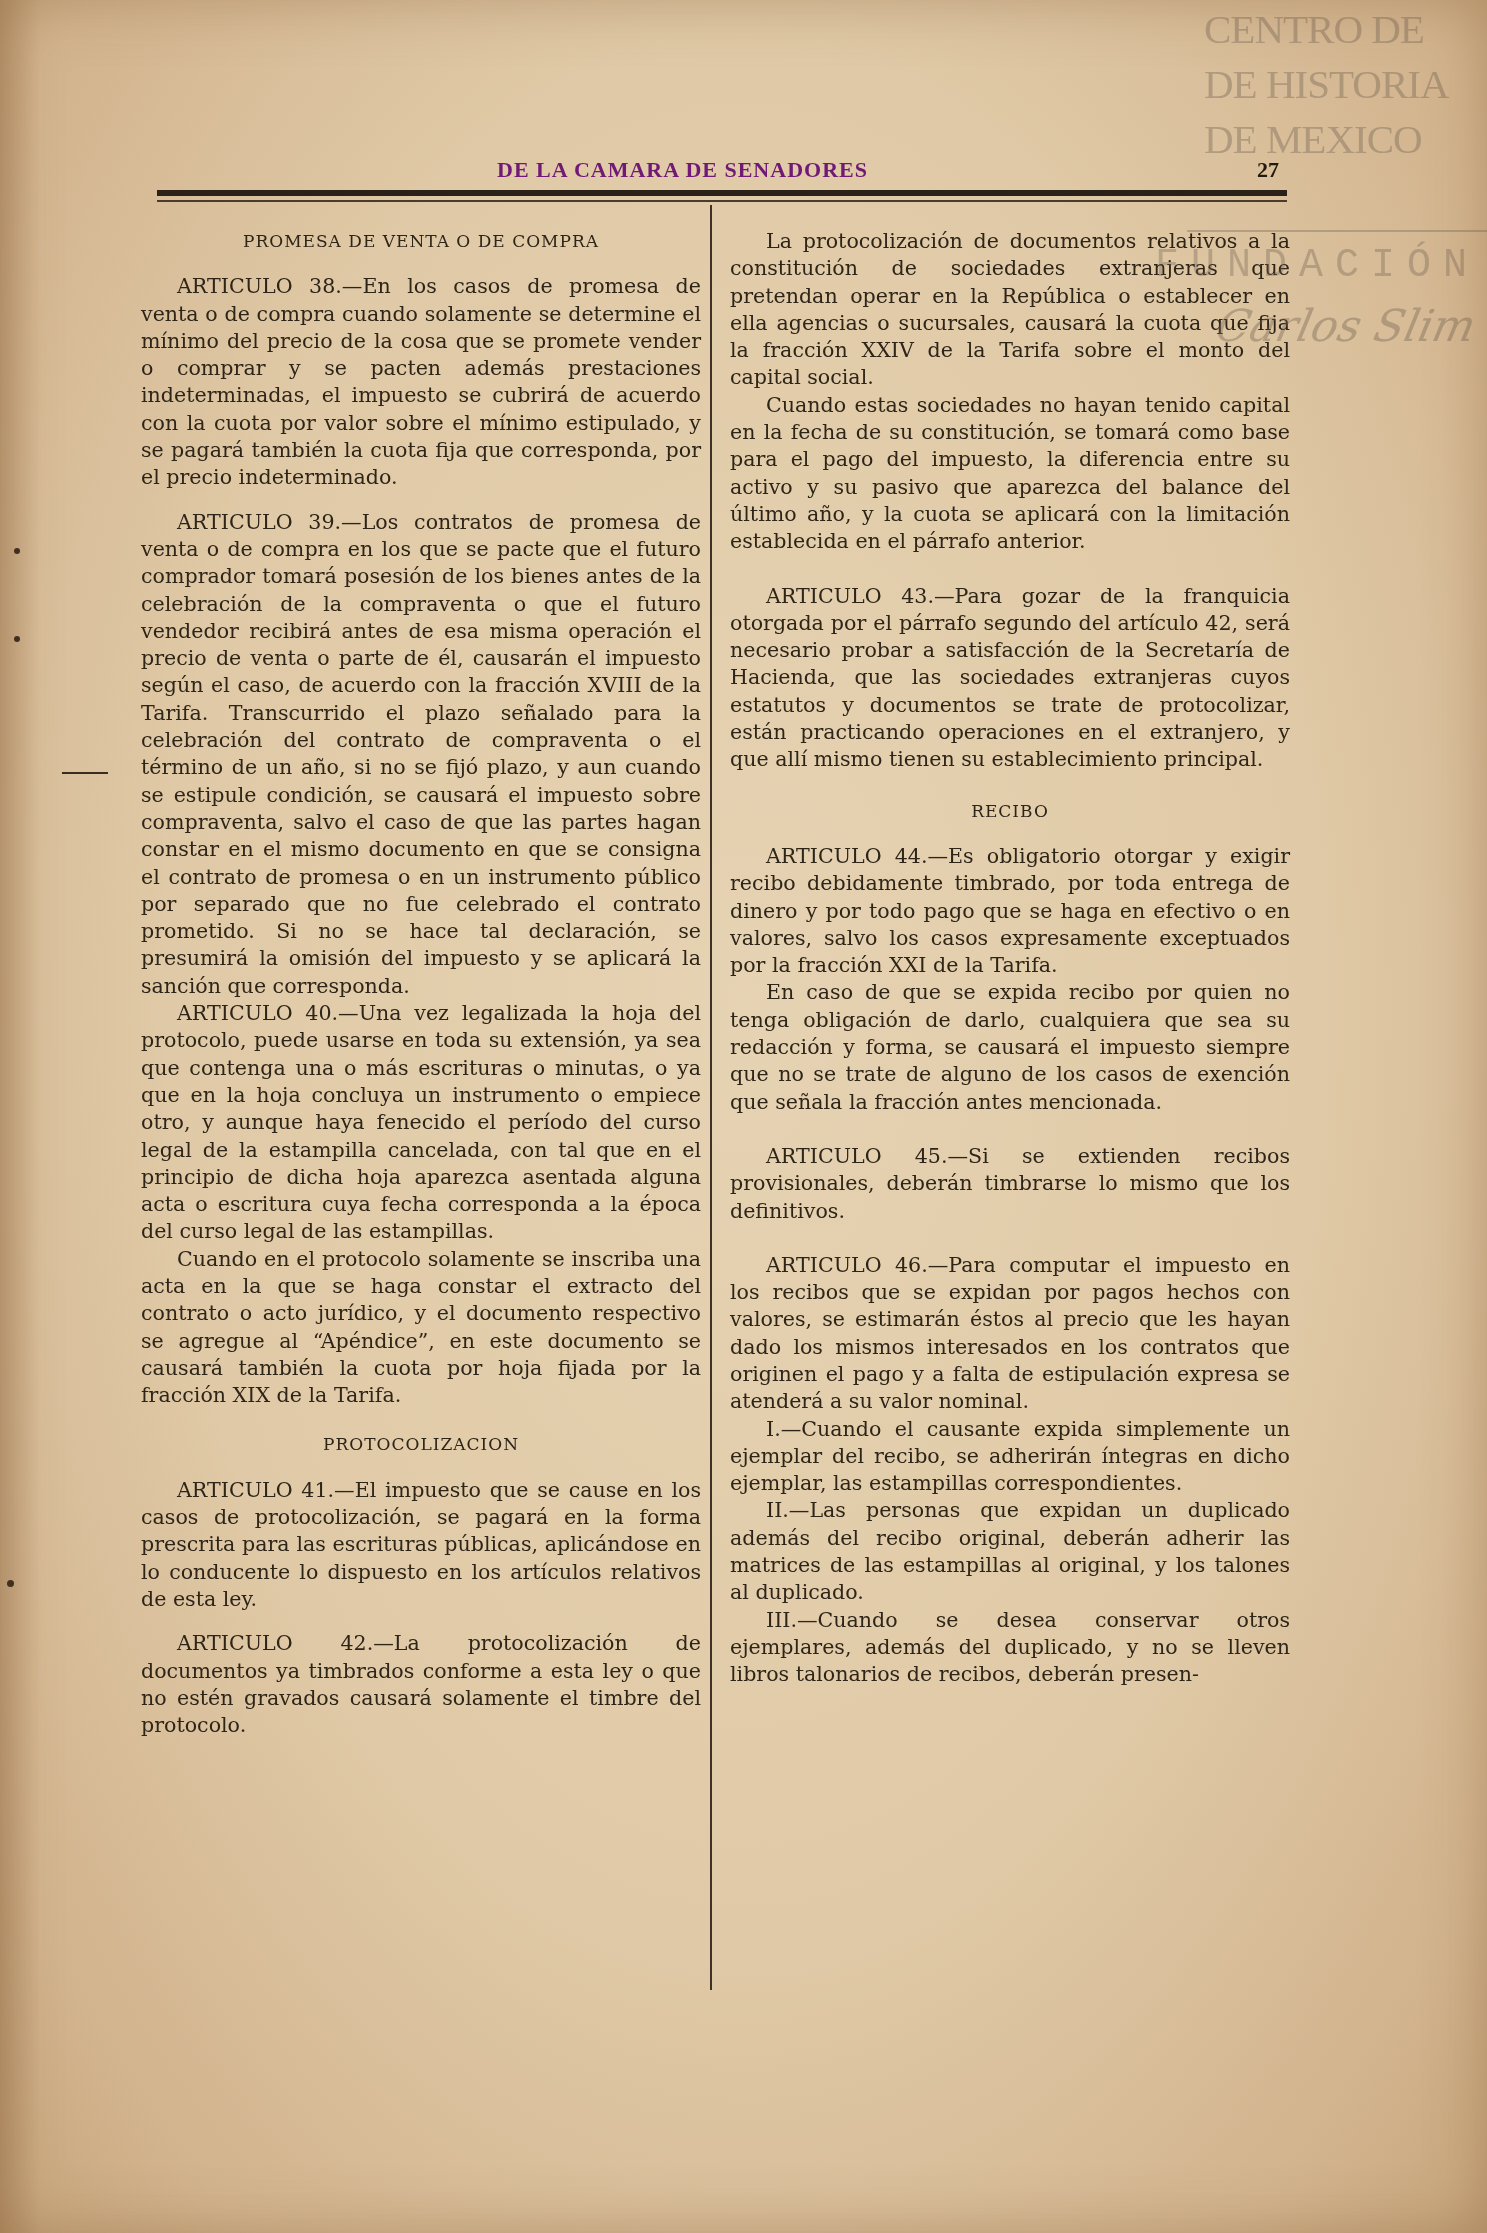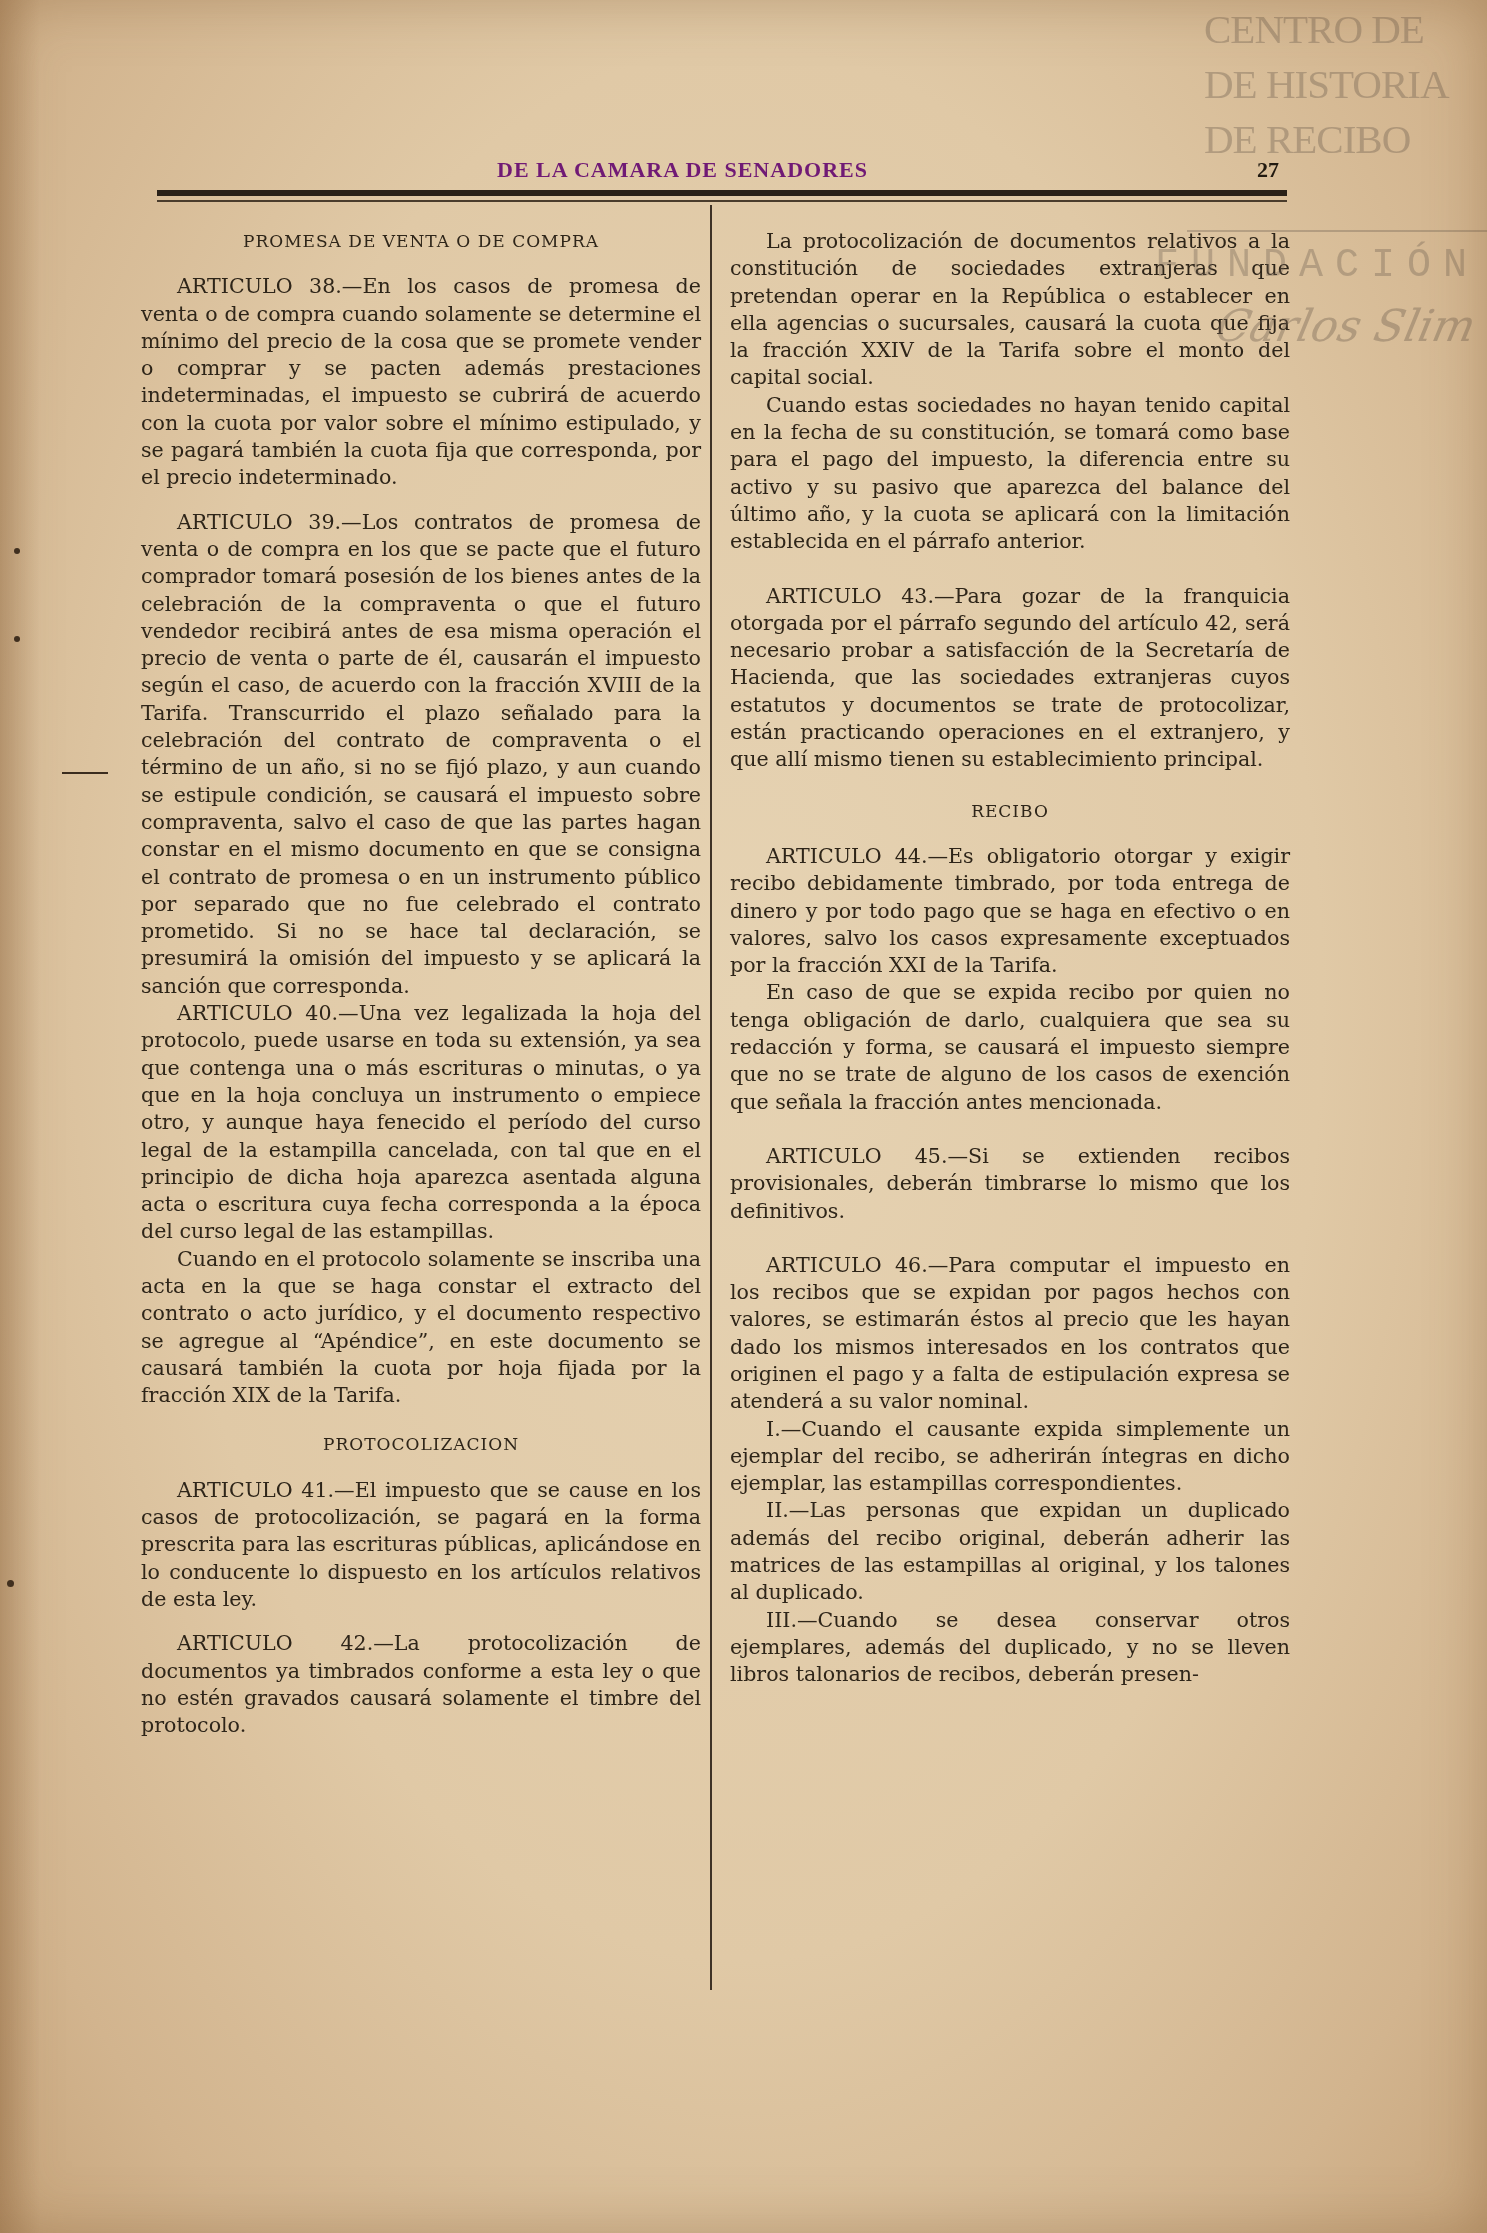--- a/index.html
+++ b/index.html
@@ -111,21 +111,21 @@
   <p class="para gap-lg">ARTICULO 45.—Si se extienden recibos provisionales, deberán timbrarse lo mismo que los definitivos.</p>
   <p class="para gap-lg">ARTICULO 46.—Para computar el impuesto en los recibos que se expidan por pagos hechos con valores, se estimarán éstos al precio que les hayan dado los mismos interesados en los contratos que originen el pago y a falta de estipulación expresa se atenderá a su valor nominal.</p>
   <p class="para">I.—Cuando el causante expida simplemente un ejemplar del recibo, se adherirán íntegras en dicho ejemplar, las estampillas correspondientes.</p>
   <p class="para">II.—Las personas que expidan un duplicado además del recibo original, deberán adherir las matrices de las estampillas al original, y los talones al duplicado.</p>
   <p class="para">III.—Cuando se desea conservar otros ejemplares, además del duplicado, y no se lleven libros talonarios de recibos, deberán presen-</p>
 </div>
 
 <div class="watermark">
   <div>CENTRO DE</div>
   <div>DE HISTORIA</div>
-  <div>DE RECIBO</div>
+  <div>DE MEXICO</div>
 </div>
 <div class="watermark-line"></div>
 <div class="fundacion">FUNDACIÓN</div>
 <div class="signature">Carlos Slim</div>
 
 <div class="mark" style="left:14px;top:548px;width:6px;height:6px"></div>
 <div class="mark" style="left:14px;top:636px;width:6px;height:6px"></div>
 <div class="mark" style="left:7px;top:1580px;width:7px;height:7px"></div>
 <div class="mark" style="left:62px;top:772px;width:46px;height:2px;border-radius:0"></div>
 

